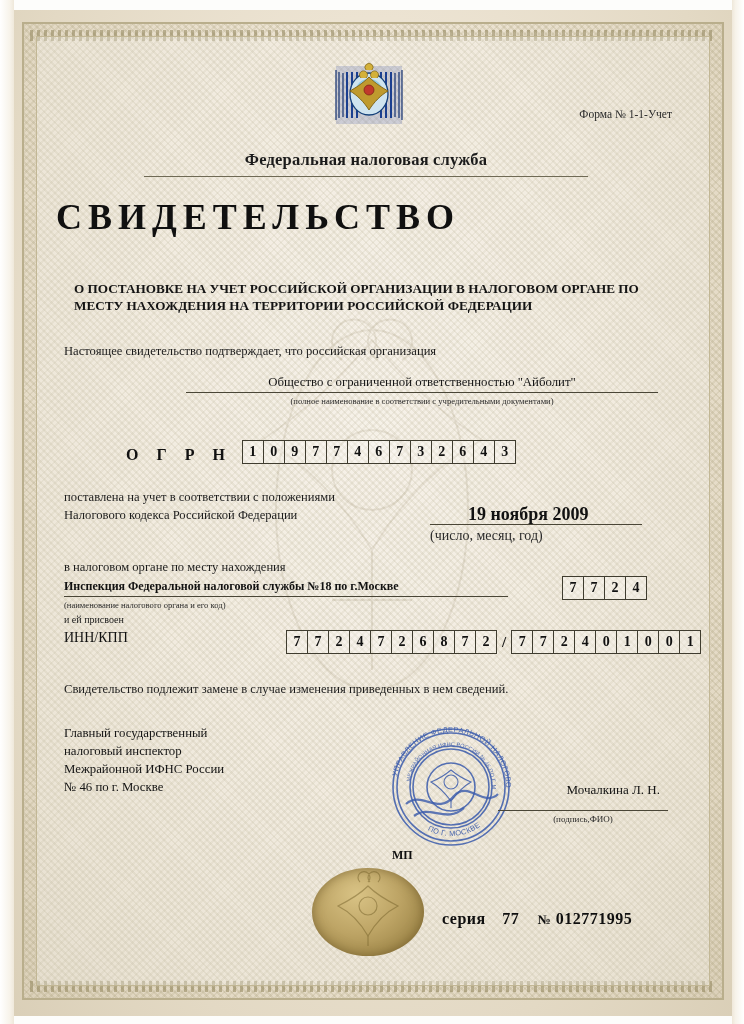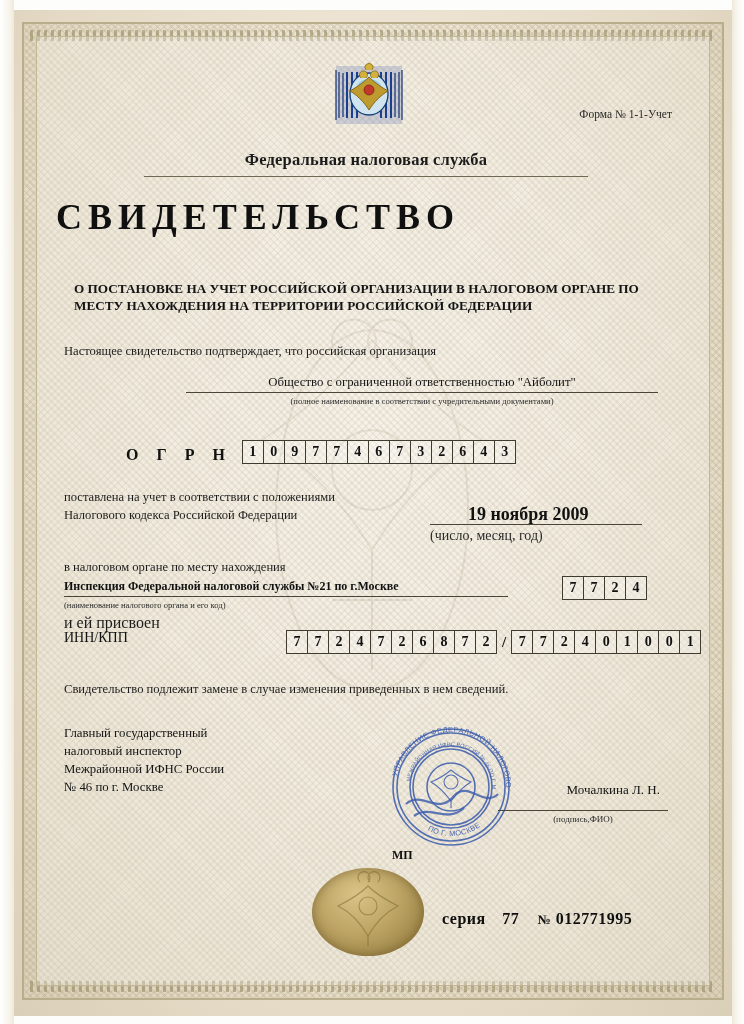--- a/index.html
+++ b/index.html
@@ -274,21 +274,21 @@
   .tax-code-boxes {
     position: absolute;
     left: 506px;
     top: 524px;
   }
 
   .assigned-label {
     position: absolute;
     left: 8px;
     top: 562px;
-    font-size: 16px;
+    font-size: 10px;
     color: #1c1c1c;
   }
   .inn-kpp-label {
     position: absolute;
     left: 8px;
     top: 578px;
     font-size: 14px;
     color: #111;
   }
   .inn-boxes {
@@ -481,21 +481,21 @@
     </div>
 
     <div class="reg-line1">поставлена  на учет в соответствии с положениями</div>
     <div class="reg-line2">Налогового кодекса Российской Федерации</div>
 
     <div class="date-value">19 ноября 2009</div>
     <div class="date-rule"></div>
     <div class="date-hint">(число, месяц, год)</div>
 
     <div class="org-place-label">в налоговом органе по месту нахождения</div>
-    <div class="tax-org-name">Инспекция Федеральной налоговой службы №21 по г.Москве</div>
+    <div class="tax-org-name">Инспекция Федеральной налоговой службы №18 по г.Москве</div>
     <div class="tax-org-hint">(наименование налогового органа и его код)</div>
     <div class="boxes tax-code-boxes" id="taxcode-boxes">
         <div class="cell">7</div>
         <div class="cell">7</div>
         <div class="cell">2</div>
         <div class="cell">4</div>
       </div>
 
     <div class="assigned-label">и ей присвоен</div>
     <div class="inn-kpp-label">ИНН/КПП</div>

